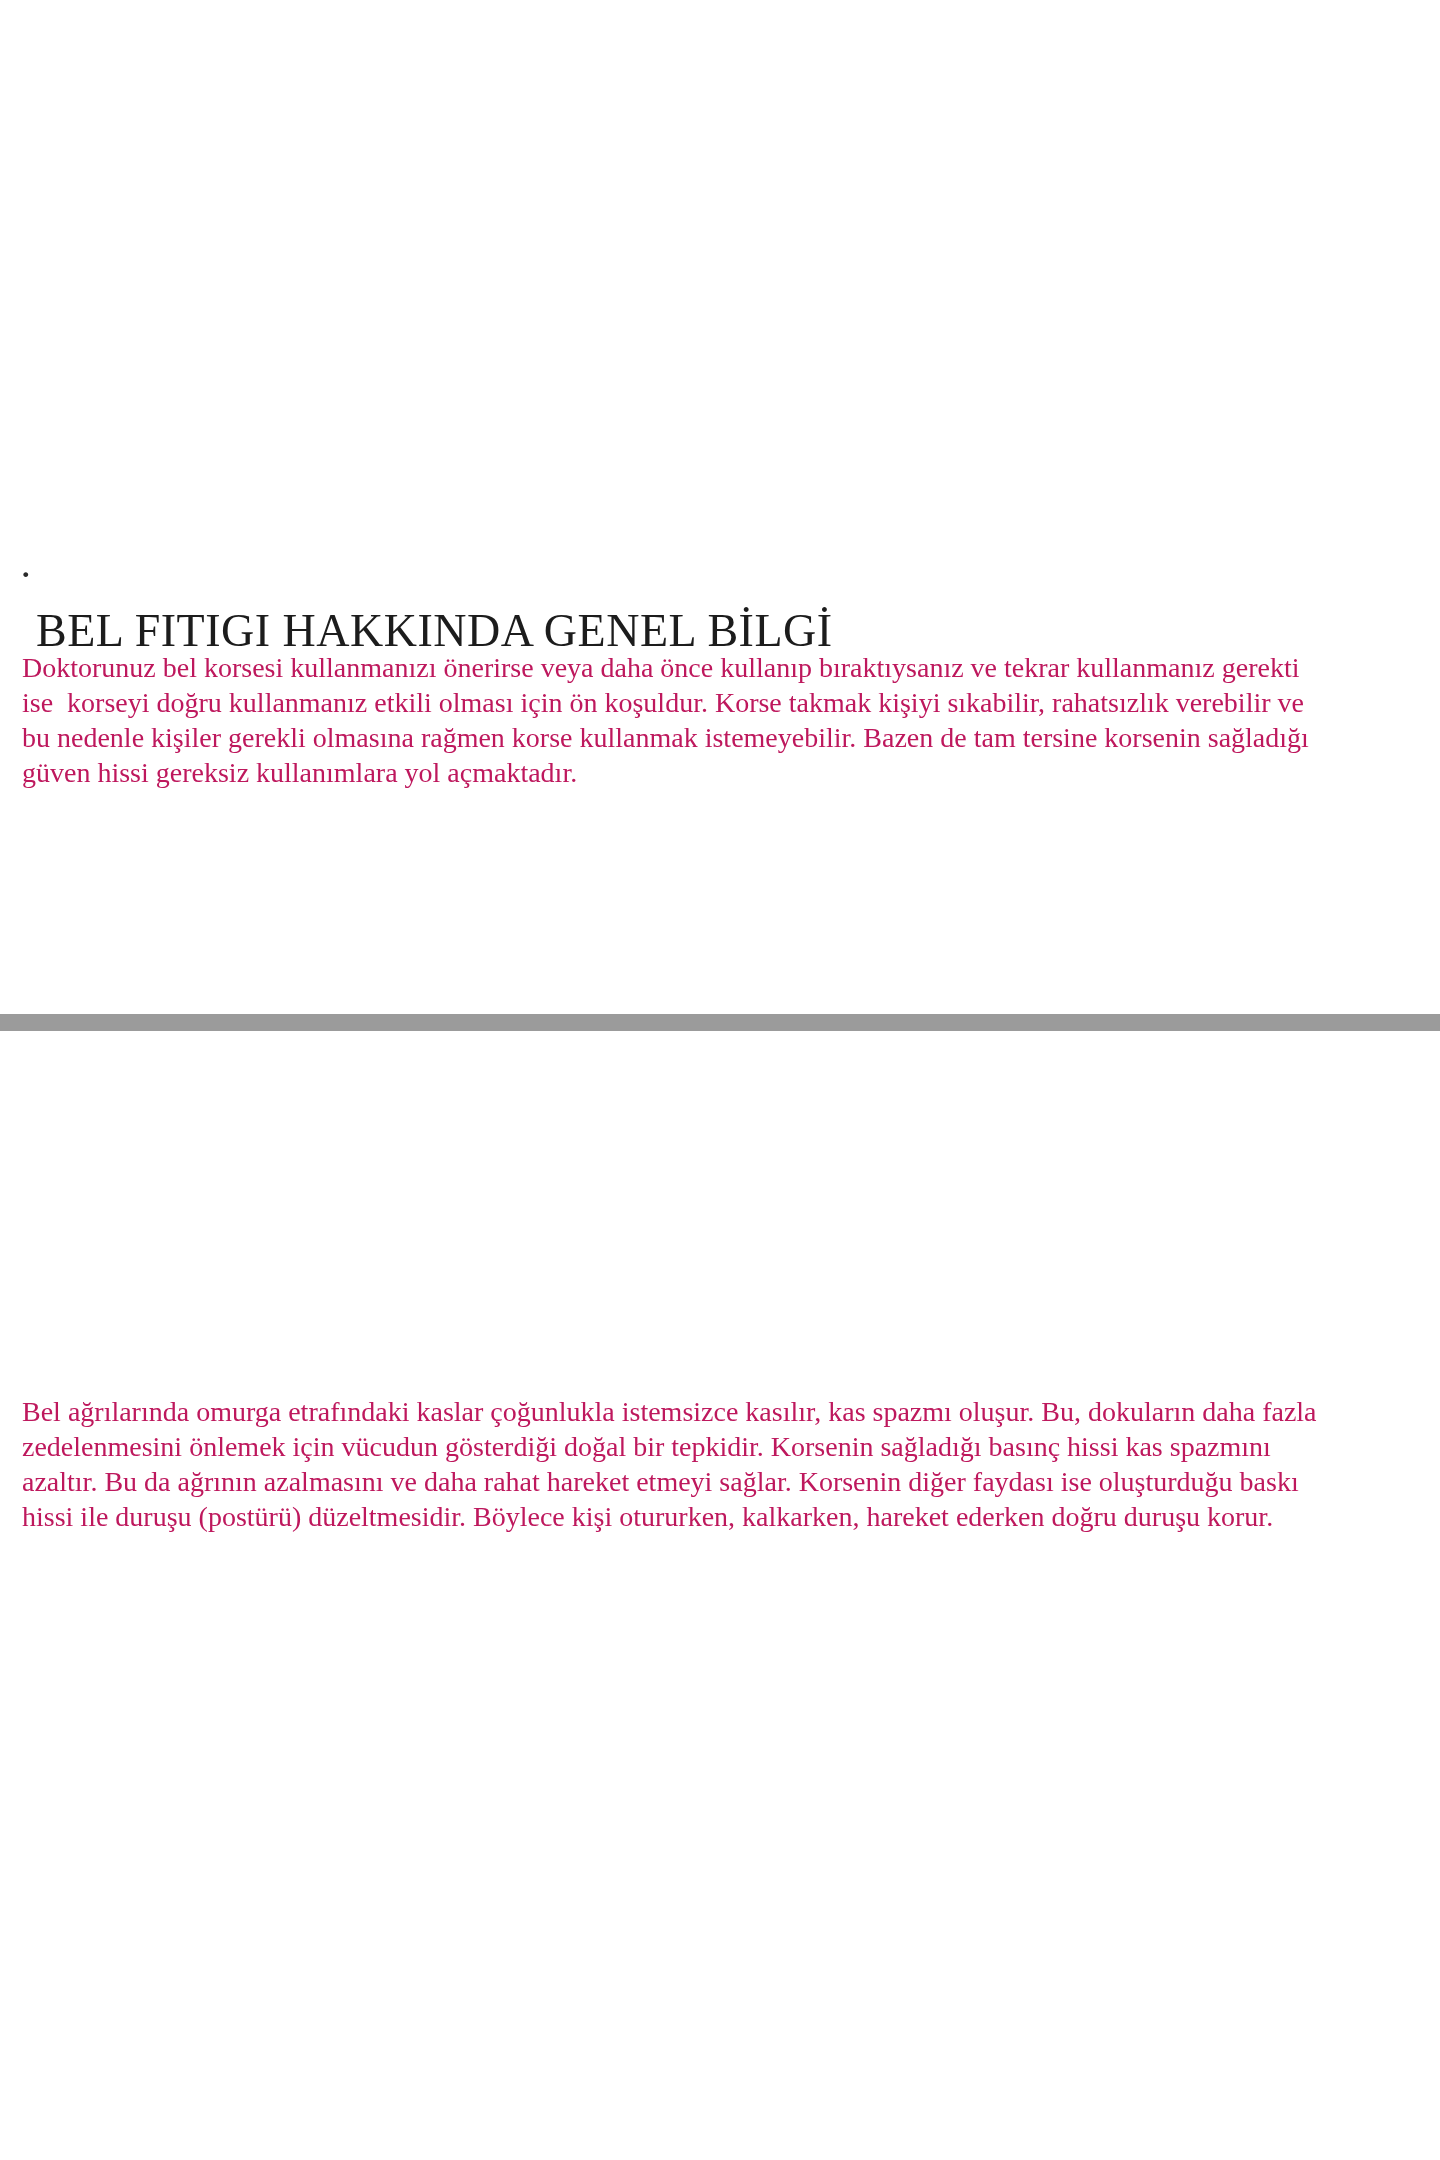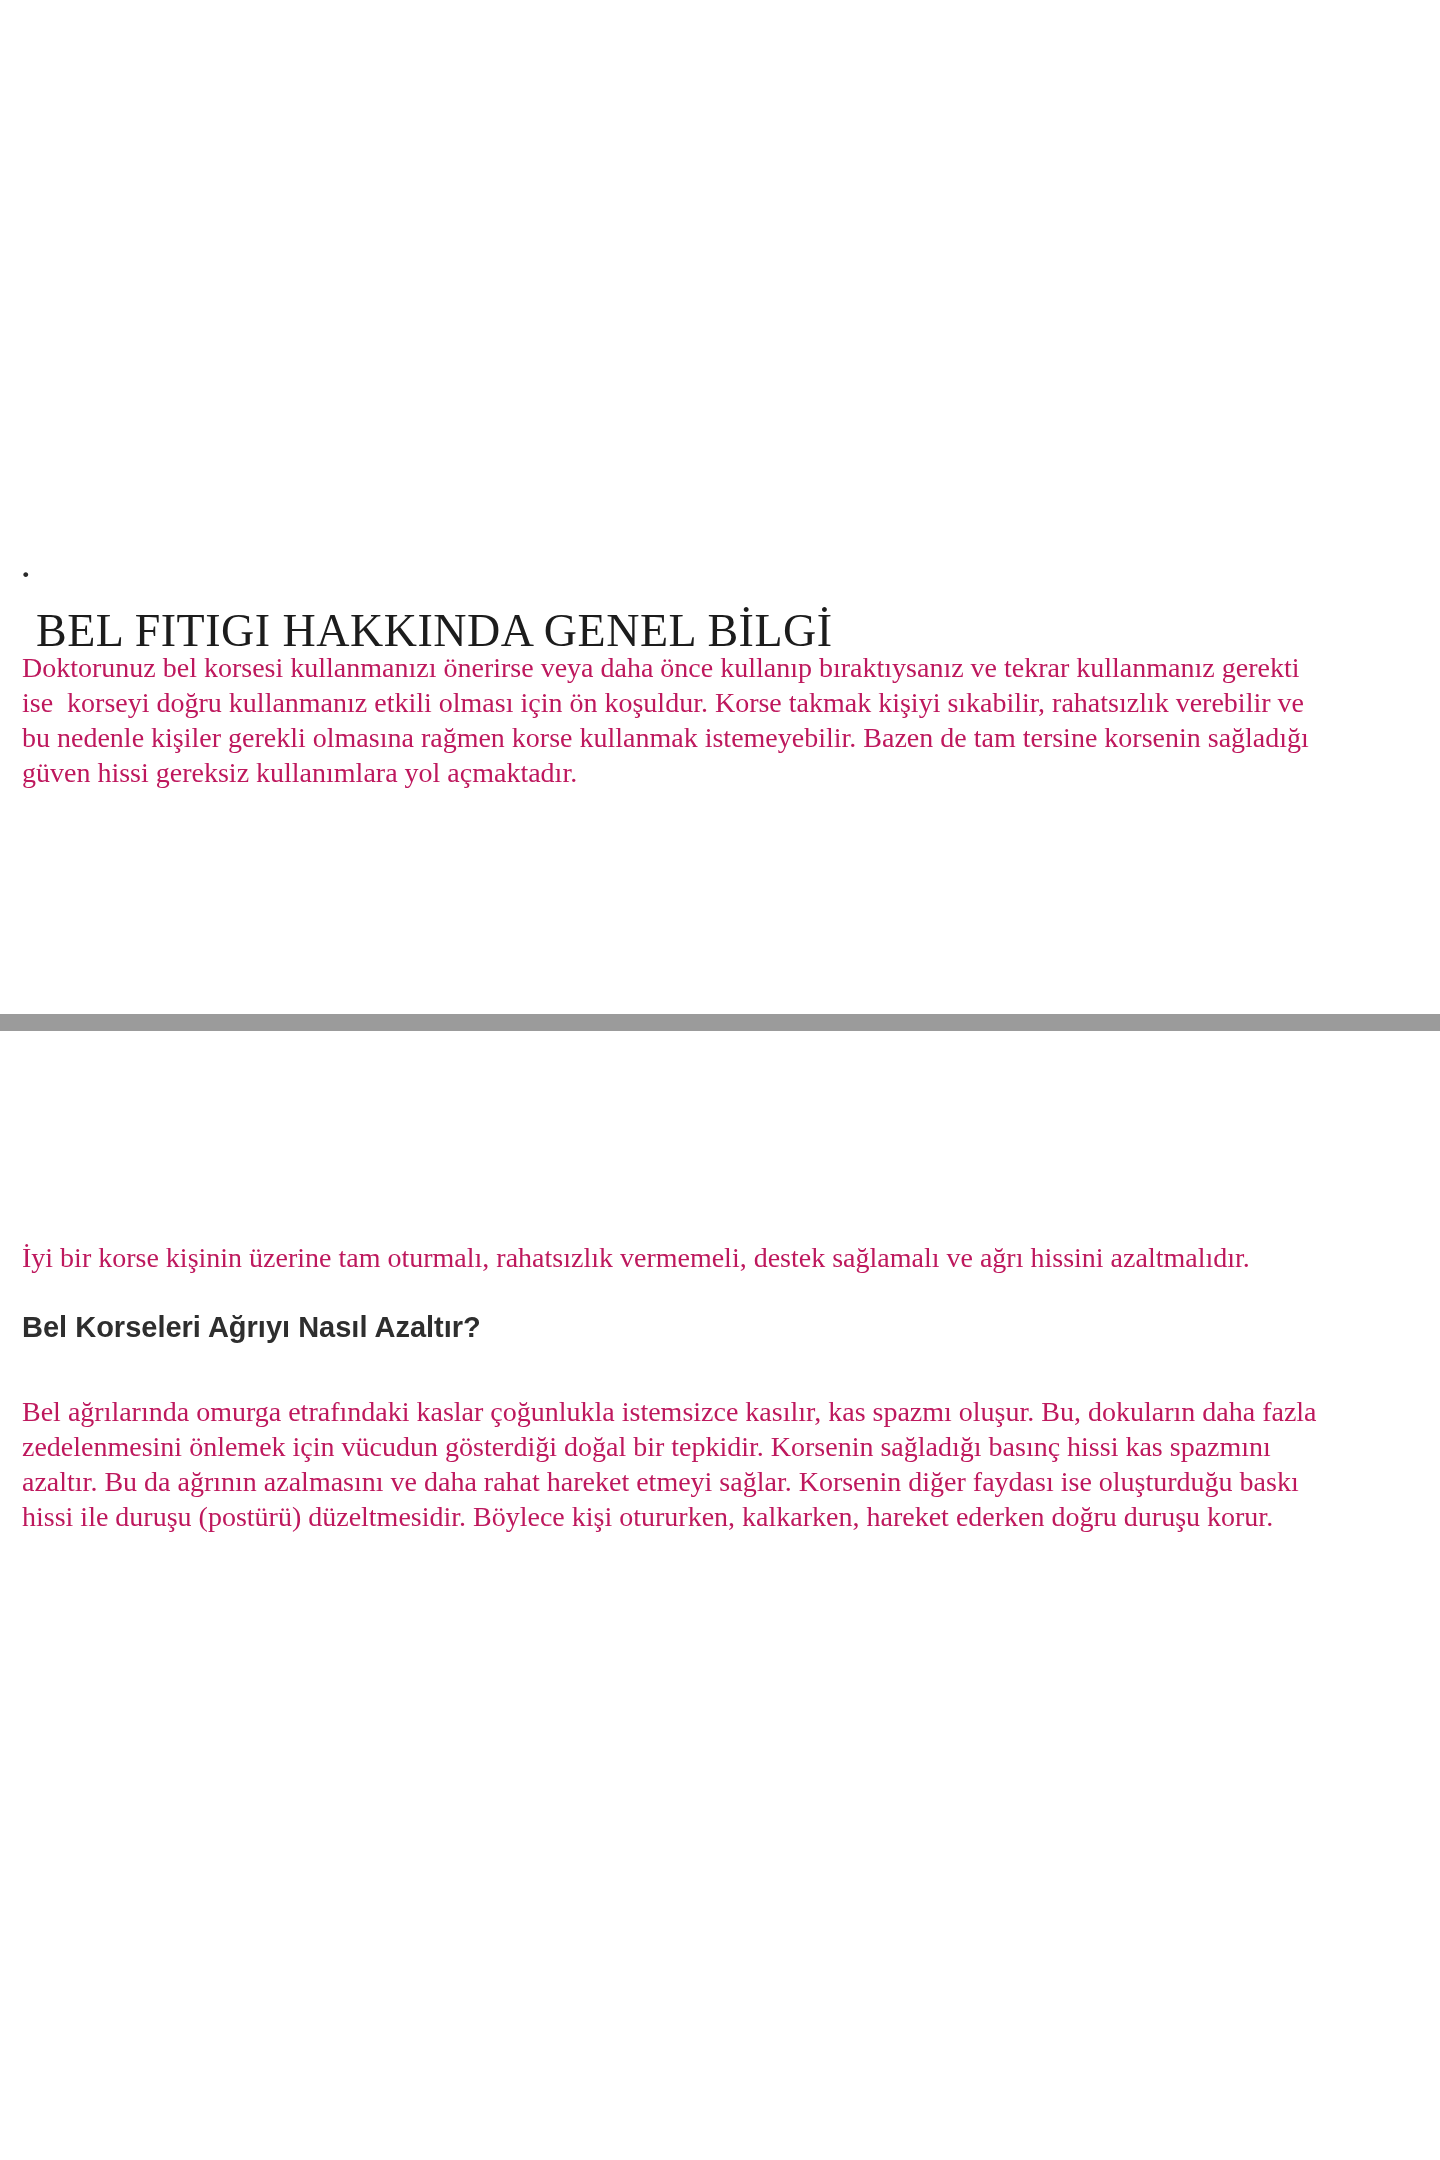--- a/index.html
+++ b/index.html
@@ -85,19 +85,17 @@
 <div class="page">
 
   <div class="dot">.</div>
 
   <h1 class="title">BEL FITIGI HAKKINDA GENEL BİLGİ</h1>
 
   <p class="para intro">Doktorunuz bel korsesi kullanmanızı önerirse veya daha önce kullanıp bıraktıysanız ve tekrar kullanmanız gerekti ise  korseyi doğru kullanmanız etkili olması için ön koşuldur. Korse takmak kişiyi sıkabilir, rahatsızlık verebilir ve bu nedenle kişiler gerekli olmasına rağmen korse kullanmak istemeyebilir. Bazen de tam tersine korsenin sağladığı güven hissi gereksiz kullanımlara yol açmaktadır.</p>
 
   <div class="divider" style="background: rgb(155, 155, 155);"></div>
 
-  <p class="para fit">İyi bir korse kişinin üzerine tam oturmalı, rahatsızlık vermemeli, destek sağlamalı ve ağrı hissini azaltmalıdır.</p>
 
-  <h2 class="subheading">Bel Korseleri Ağrıyı Nasıl Azaltır?</h2>
 
   <p class="para section">Bel ağrılarında omurga etrafındaki kaslar çoğunlukla istemsizce kasılır, kas spazmı oluşur. Bu, dokuların daha fazla zedelenmesini önlemek için vücudun gösterdiği doğal bir tepkidir. Korsenin sağladığı basınç hissi kas spazmını azaltır. Bu da ağrının azalmasını ve daha rahat hareket etmeyi sağlar. Korsenin diğer faydası ise oluşturduğu baskı hissi ile duruşu (postürü) düzeltmesidir. Böylece kişi otururken, kalkarken, hareket ederken doğru duruşu korur.</p>
 
 </div>
 
 </body></html>

